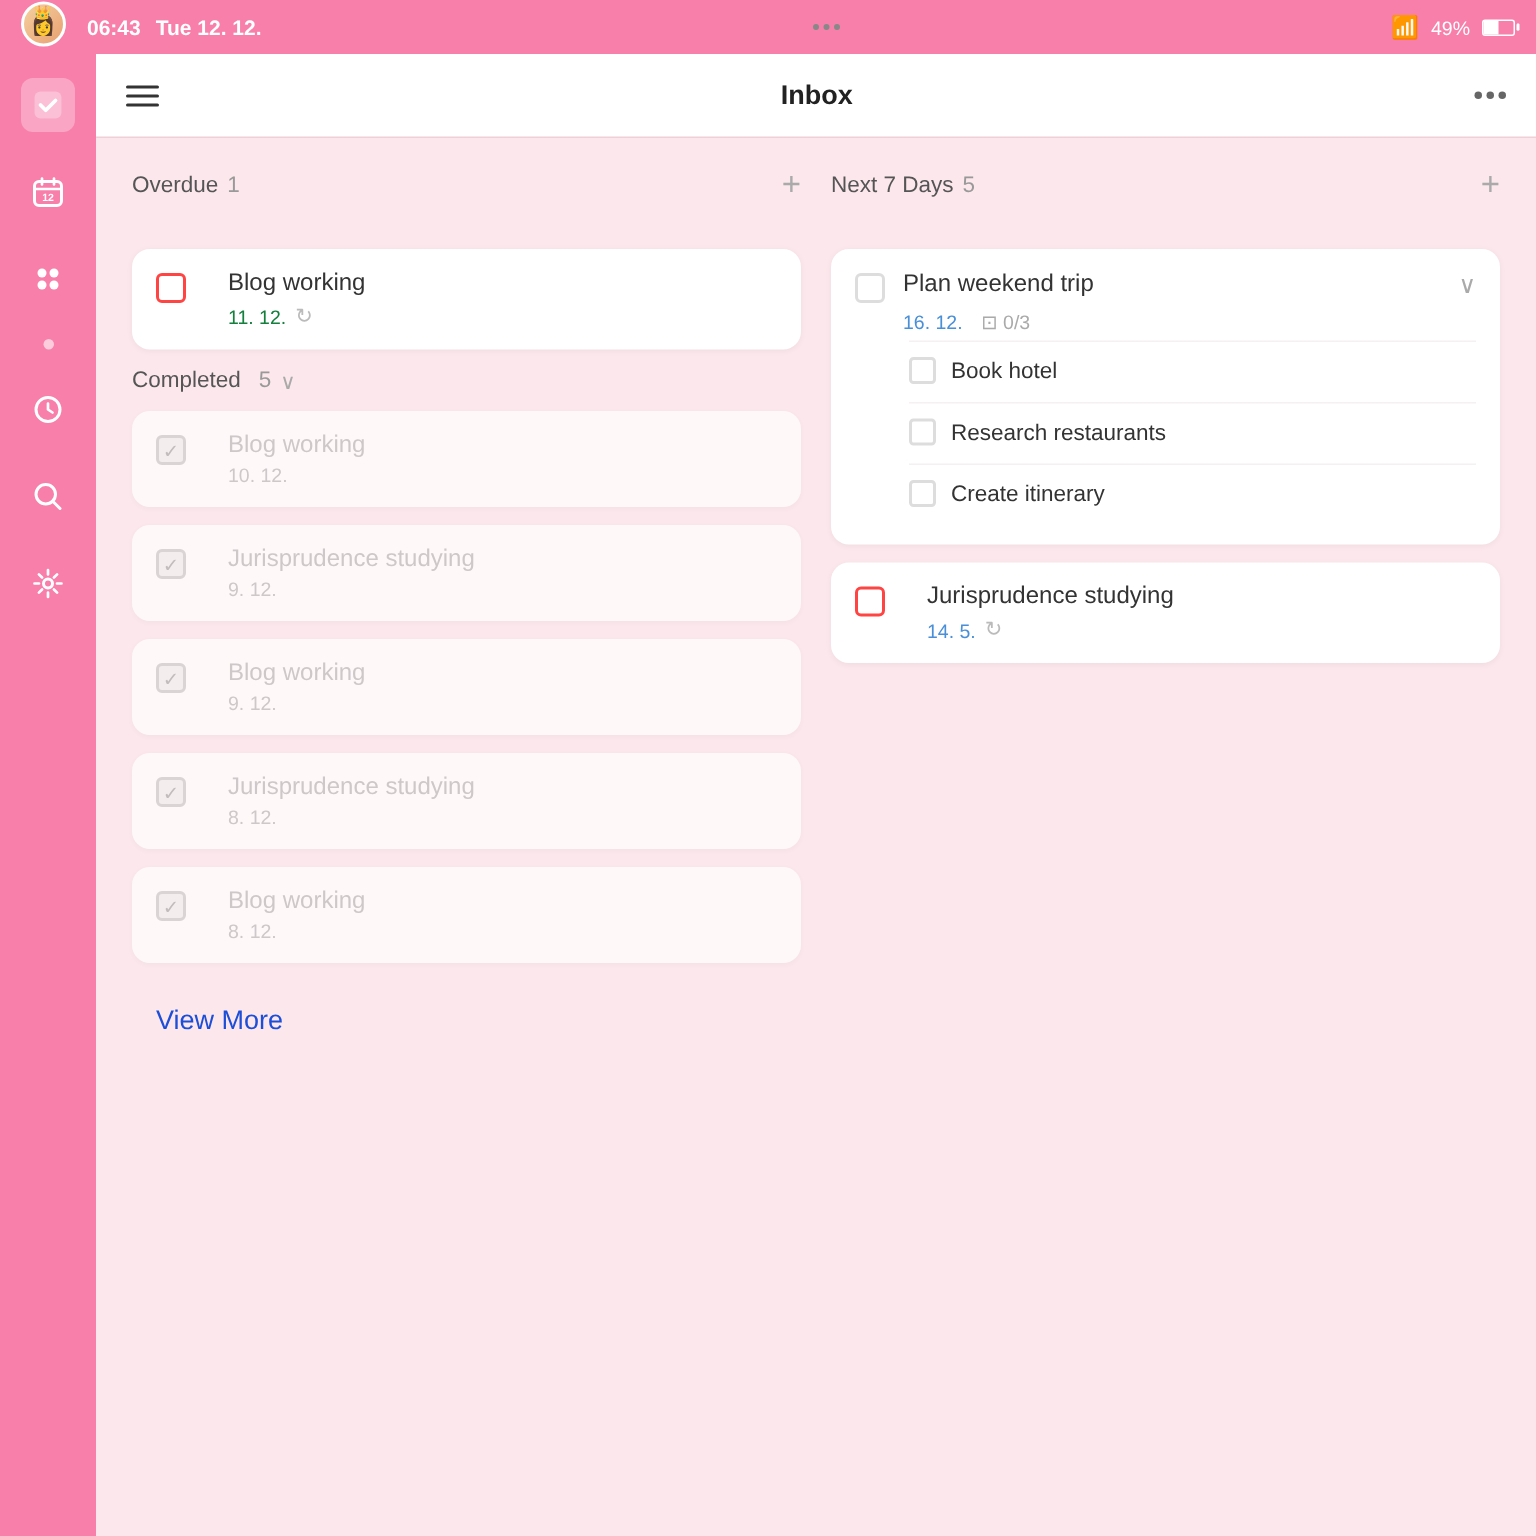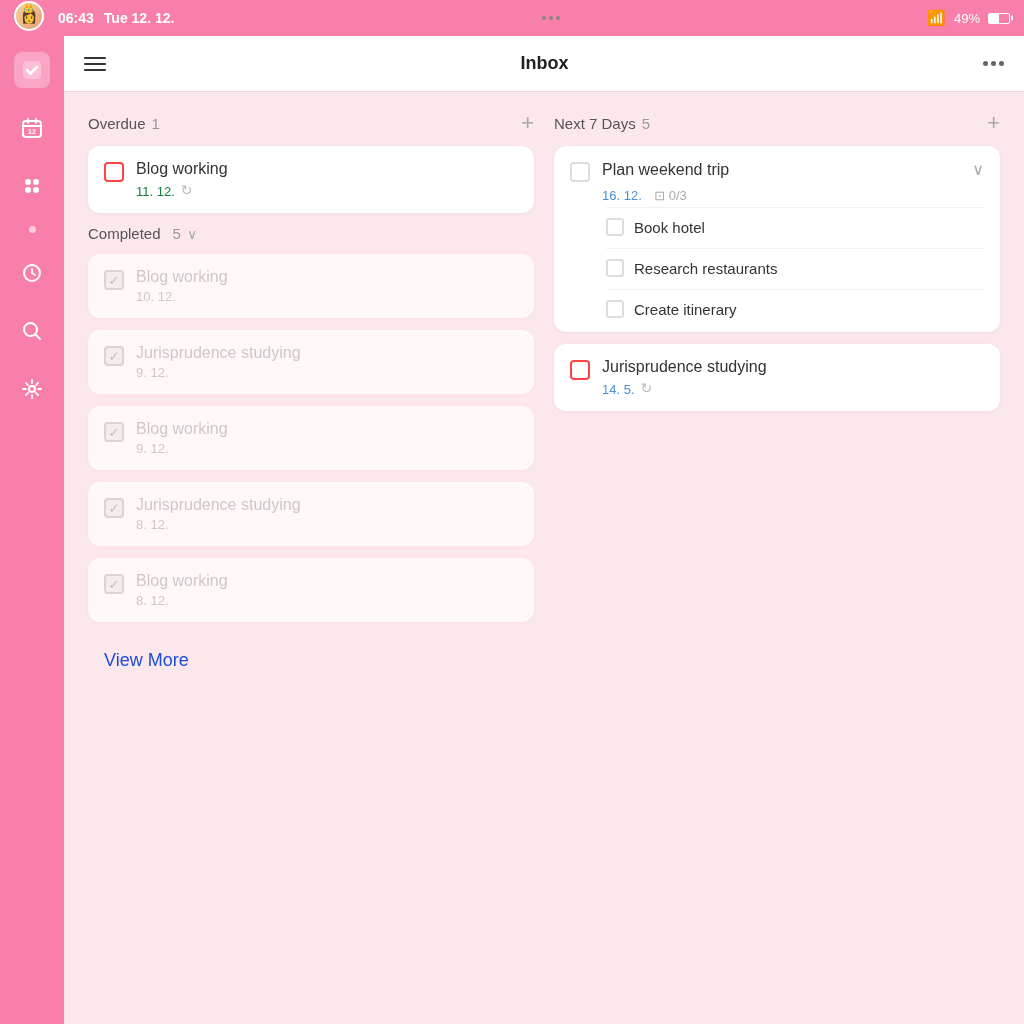--- a/index.html
+++ b/index.html
@@ -146,21 +146,21 @@
       flex: 1;
       display: flex;
       flex-direction: column;
       gap: 12px;
     }
 
     .column-header {
       display: flex;
       align-items: center;
       justify-content: space-between;
-      margin-bottom: 0;
+      margin-bottom: 20px;
     }
     .column-title {
       font-size: 15px;
       font-weight: 500;
       color: #555;
     }
     .column-count {
       font-size: 15px;
       color: #999;
       margin-left: 6px;
@@ -172,21 +172,21 @@
       line-height: 1;
     }
 
     
     .task-card {
       background: white;
       border-radius: 12px;
       padding: 14px 16px;
       display: flex;
       align-items: flex-start;
-      gap: 12px;
+      gap: 28px;
       box-shadow: 0 1px 4px rgba(0,0,0,0.05);
     }
     .task-card.completed {
       opacity: 0.7;
     }
 
     .checkbox {
       width: 20px; height: 20px;
       border-radius: 4px;
       border: 2px solid #ddd;
@@ -263,21 +263,21 @@
       font-weight: 500;
       color: #333;
     }
     .chevron-icon {
       font-size: 16px;
       color: #aaa;
       cursor: pointer;
     }
 
     .sub-tasks {
-      padding: 0 0 4px 36px;
+      padding: 0 0 15px 36px;
       display: flex;
       flex-direction: column;
       gap: 2px;
     }
     .sub-task {
       display: flex;
       align-items: center;
       gap: 10px;
       padding: 10px 0;
       border-top: 1px solid #f5f0f2;

